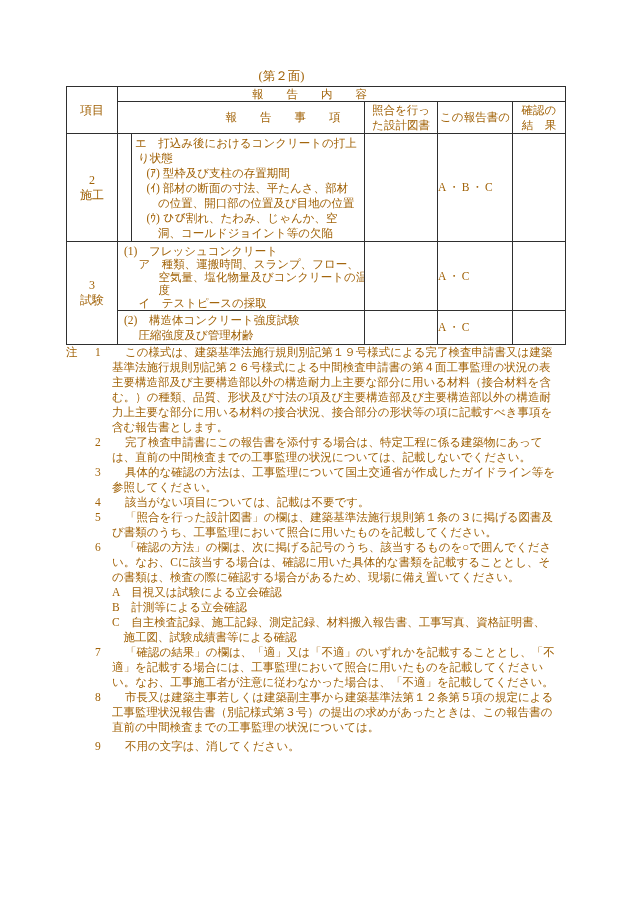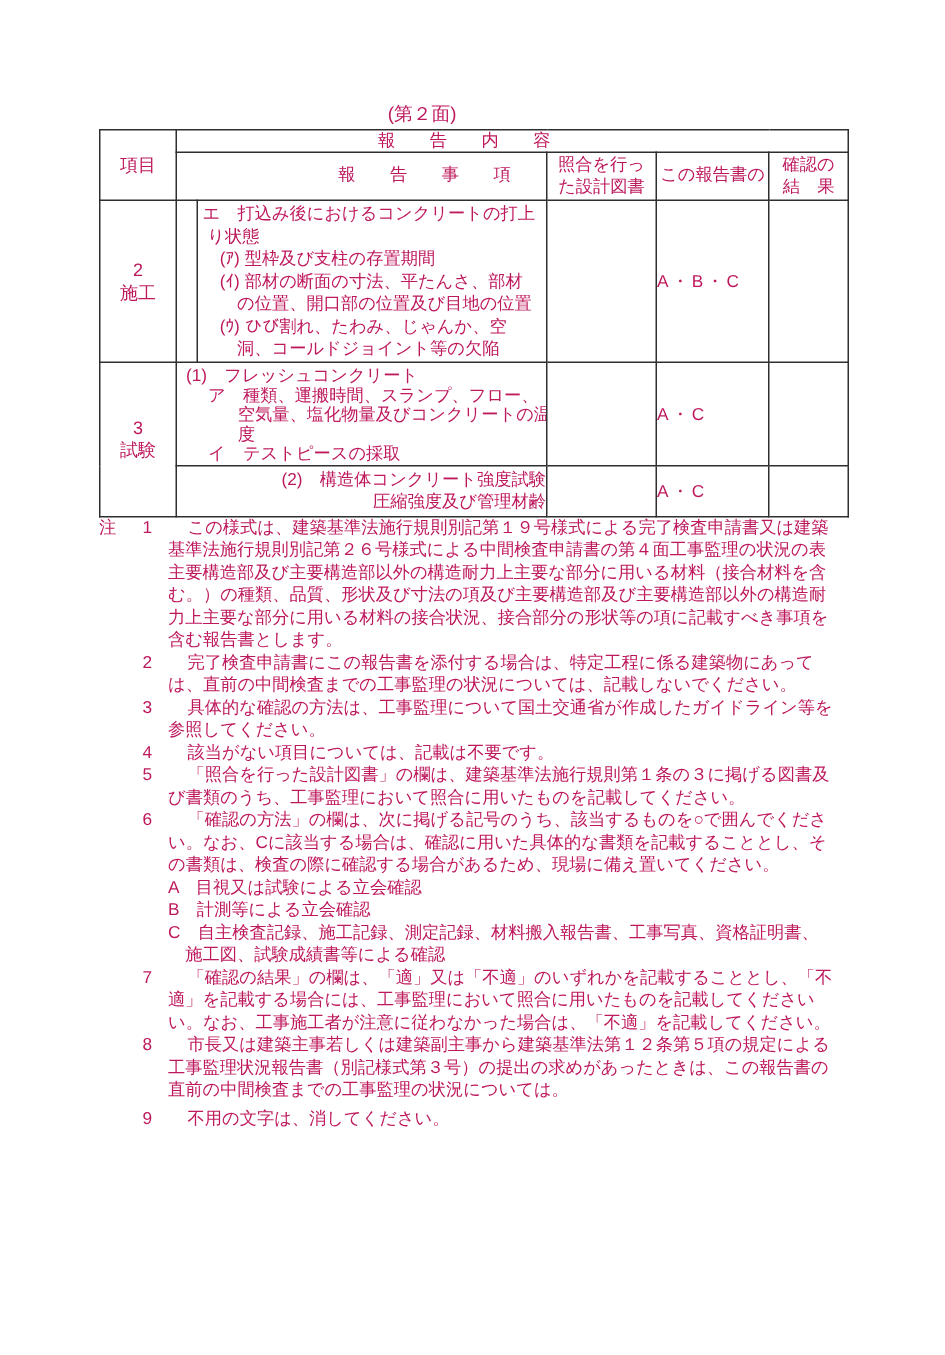--- a/index.html
+++ b/index.html
@@ -1,22 +1,22 @@
 <!DOCTYPE html>
 <html><head>
 <meta charset="utf-8">
 <style>
   html, body { margin: 0; padding: 0; background: #ffffff; }
   .page {
     position: relative;
     width: 596px;
     height: 903px;
     background: #ffffff;
-    font-family: Liberation Sans, sans-serif;
-    color: #be185d;
+    font-family: Liberation Serif, serif;
+    color: #a16207;
     overflow: hidden;
   }
   .doc-title {
     position: absolute;
     top: 68px;
     left: 0;
     width: 563px;
     text-align: center;
     font-size: 12.5px;
     white-space: pre;
@@ -64,21 +64,21 @@
     line-height: 15px;
   }
   td.matters-cell {
     vertical-align: top;
     white-space: pre;
     padding: 2px 0 0 3px;
     line-height: 15px;
     margin-left: 48px;
   }
   tr.row-test-1 td.matters-cell { line-height: 13px; padding-top: 3px; padding-left: 6px; }
-  tr.row-test-2 td.matters-cell { line-height: 15px; vertical-align: middle; padding-top: 0; padding-left: 6px; text-align: right; }
+  tr.row-test-2 td.matters-cell { line-height: 15px; vertical-align: middle; padding-top: 0; padding-left: 6px; }
   td.method-cell {
     text-align: left;
     vertical-align: middle;
     letter-spacing: 2px;
     white-space: pre;
   }
   .notes {
     position: absolute;
     left: 66px;
     top: 345px;

